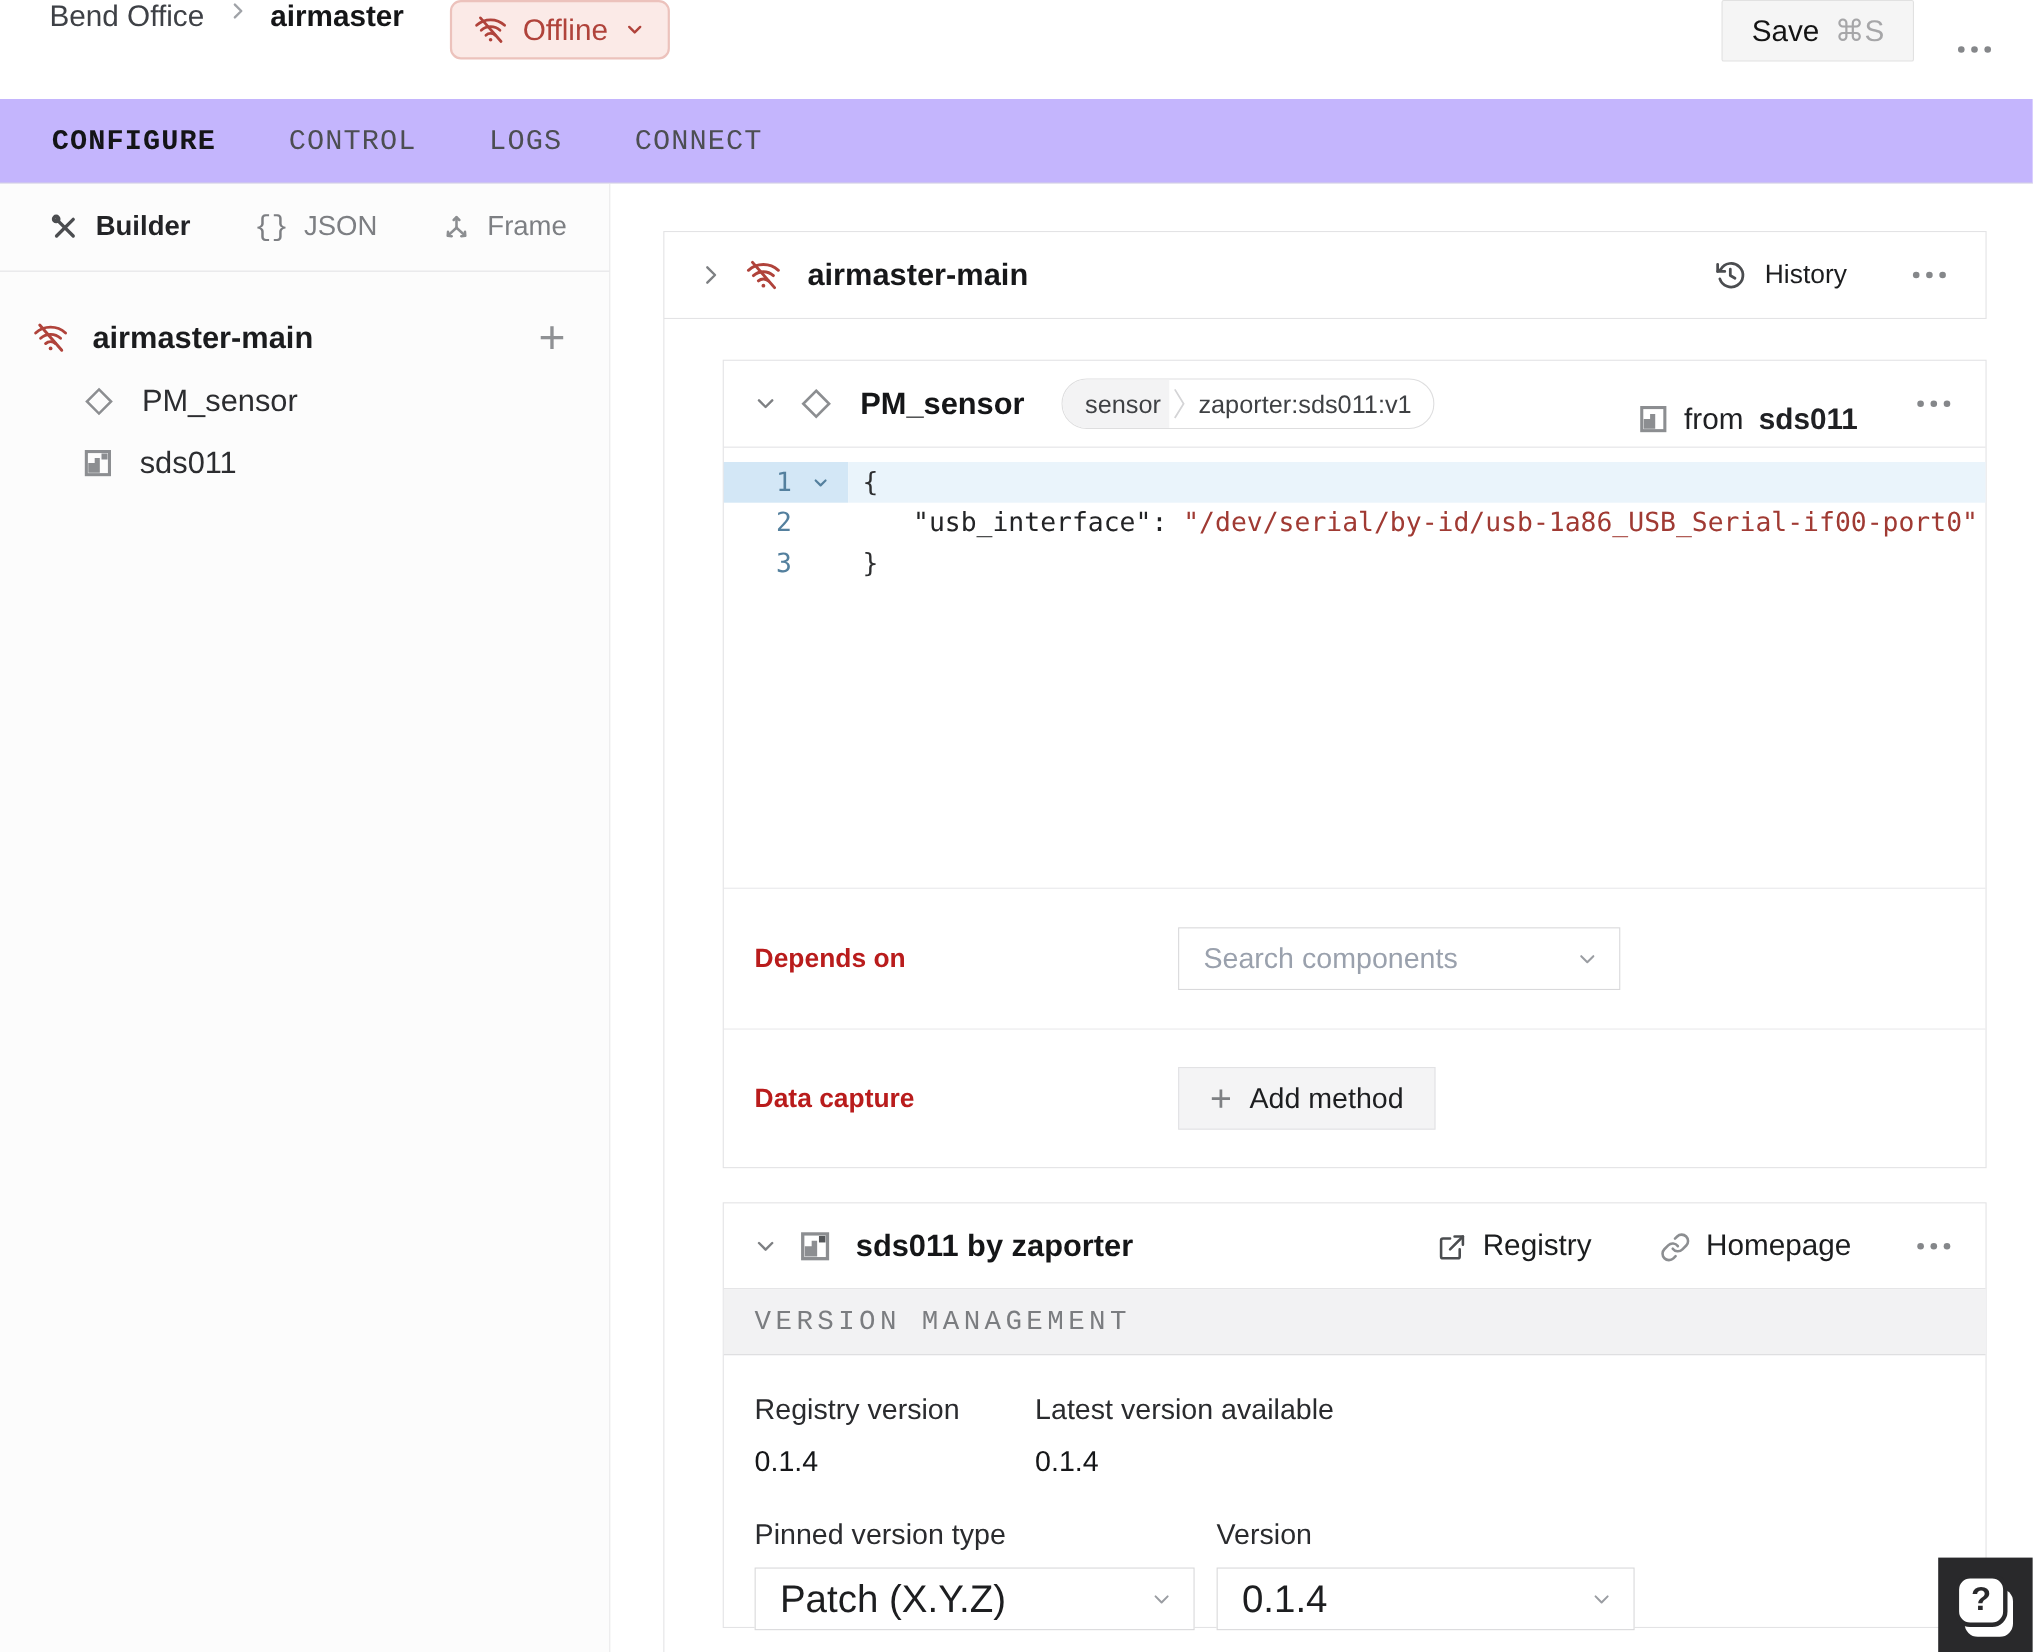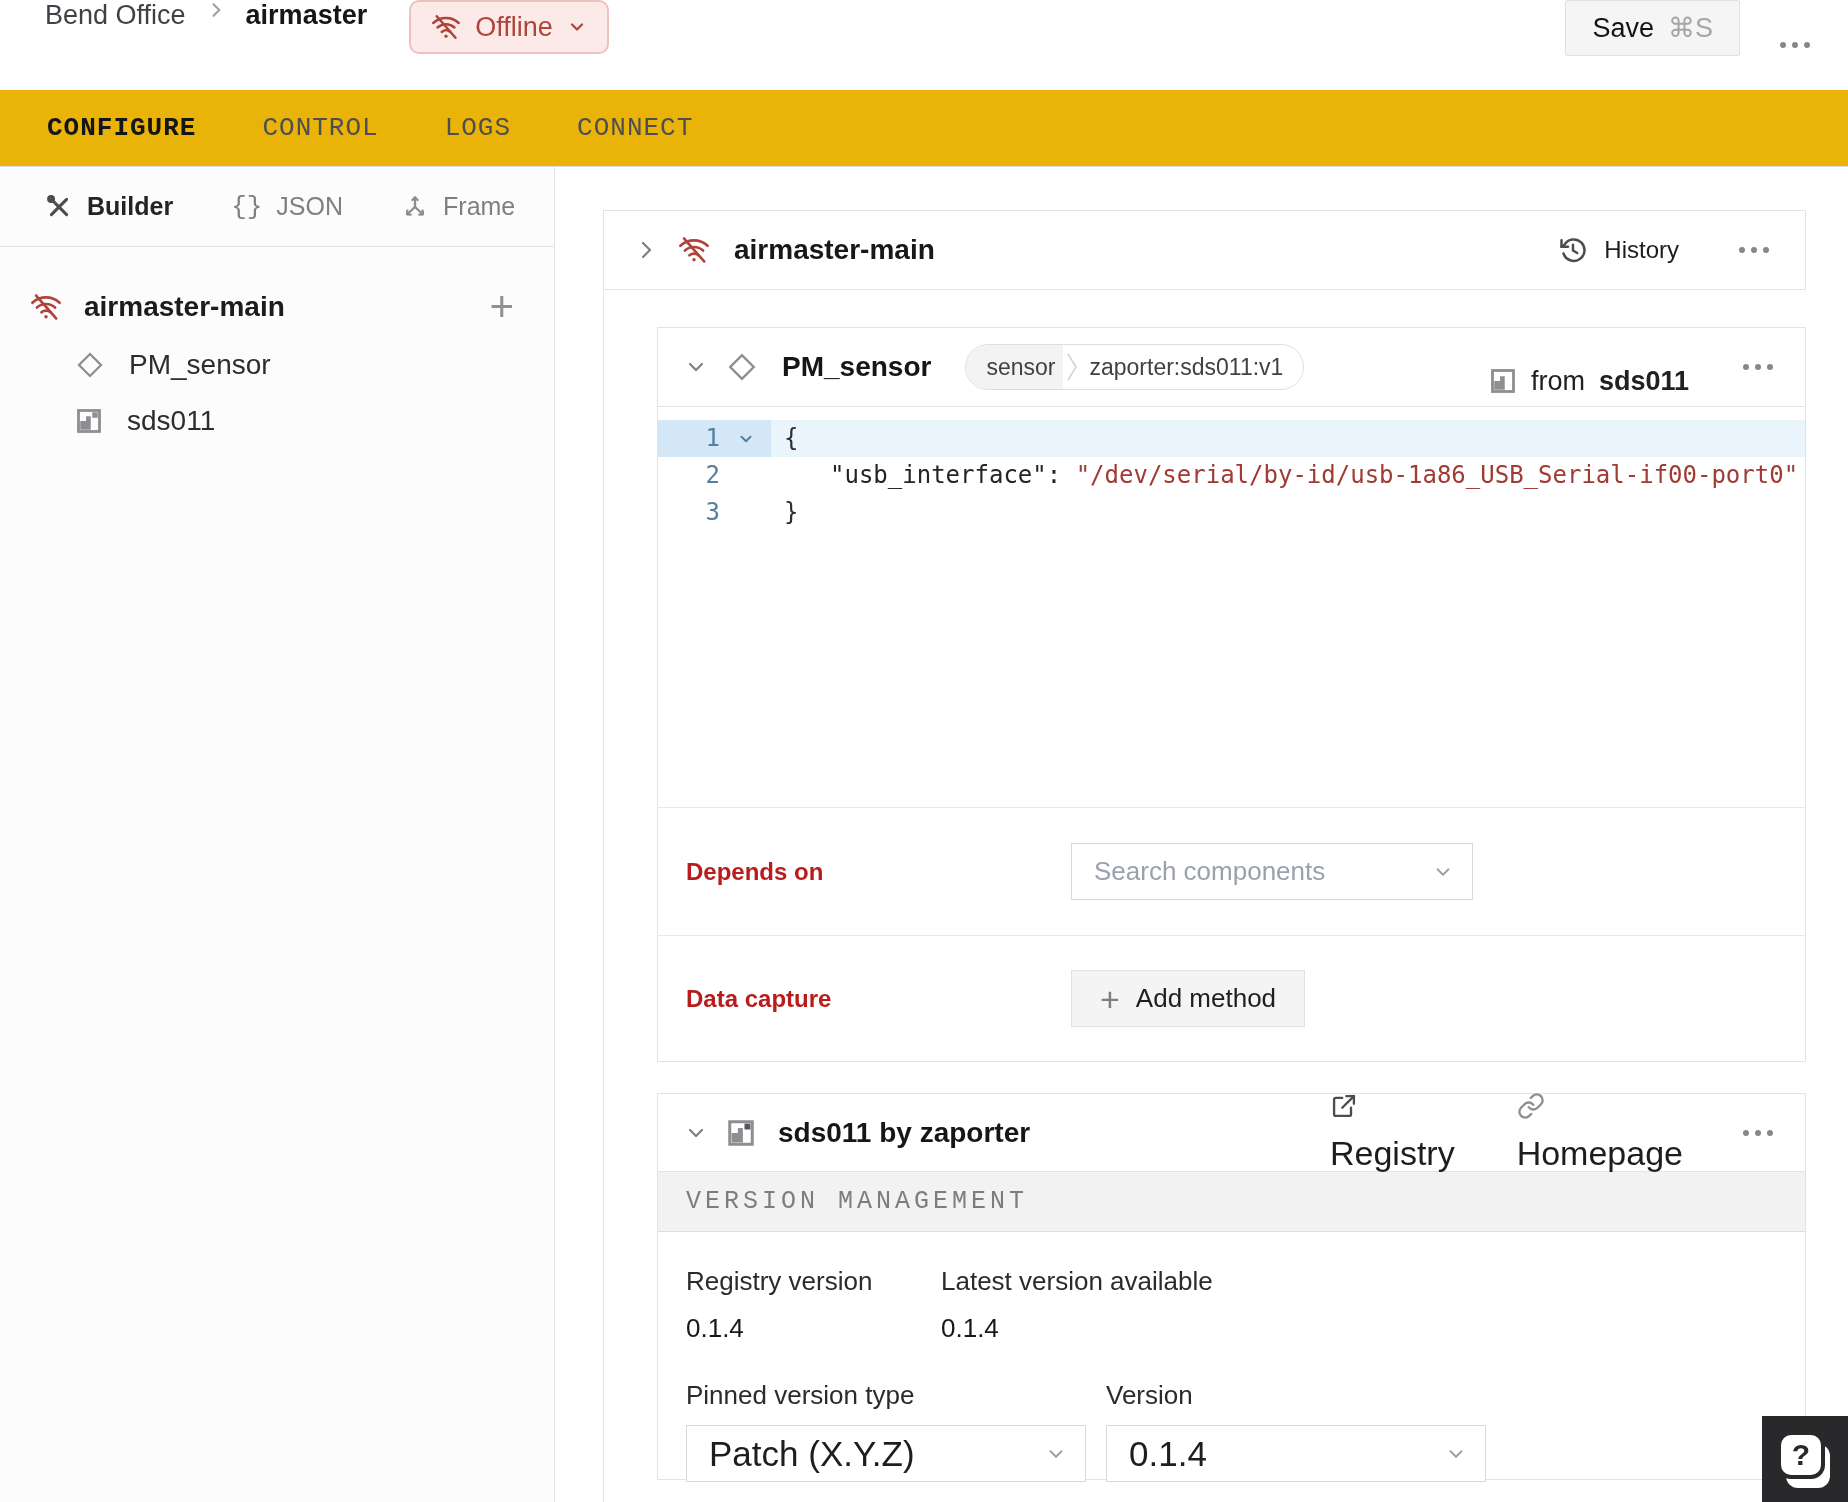--- a/index.html
+++ b/index.html
@@ -18,21 +18,21 @@
   .spacer { flex:1; }
   .save-btn { display:flex; align-items:center; gap:14px; height:56px; padding:0 26px;
     background:#f5f5f5; border:1px solid #e1e1e1; border-radius:2px; font-size:27px; cursor:pointer; }
   .save-btn .label { color:#141414; }
   .save-btn .shortcut { color:#a6a6a8; }
   .dots { display:flex; gap:6px; align-items:center; cursor:pointer; padding:6px; }
   .dots i { width:6px; height:6px; border-radius:50%; background:#85878a; }
   .header-dots { margin-left:34px; }
 
   
-  .tab-bar { height:77px; background:#eab308; border-bottom:1px solid #dcdcde;
+  .tab-bar { height:77px; background:#c4b5fd; border-bottom:1px solid #dcdcde;
     display:flex; align-items:center; gap:66px; padding:1px 47px;
     font-family:"Liberation Mono", monospace; font-size:26px; letter-spacing:1px; }
   .tab { color:#4c4e52; cursor:pointer; }
   .tab.active { color:#141517; font-weight:700; }
 
   
   .content { display:flex; height:1335px; }
 
   .sidebar { width:555px; flex:0 0 555px; background:#fcfcfc; border-right:1px solid #e3e3e5; }
   .mode-row { height:80px; border-bottom:1px solid #e3e3e5; display:flex; align-items:center; gap:58px; padding:0 45px; }
@@ -87,21 +87,21 @@
   .select-box .placeholder { flex:1; font-size:26px; color:#9aa1ad; }
   .select-box .value { flex:1; font-size:35px; color:#1d1e20; }
   .ghost-btn { height:57px; display:flex; align-items:center; gap:16px; padding:0 28px;
     background:#f4f4f5; border:1px solid #e2e2e4; font-size:26px; color:#1d1e20; cursor:pointer; }
   .ghost-btn .plus { font-size:34px; font-weight:300; color:#7e8083; line-height:1; }
 
   
   .module-card { left:102px; top:926px; width:1149px; height:387px; }
   .module-head { height:78px; border-bottom:1px solid #e3e3e5; display:flex; align-items:center; gap:18px; padding:0 26px; }
   .module-head .title { font-size:28px; font-weight:700; color:#151618; margin-left:4px; }
-  .head-link { display:flex; align-items:flex-start; gap:14px; font-size:34px; color:#1c1d1f; cursor:pointer; margin-left:44px;flex-direction:column; }
+  .head-link { display:flex; align-items:flex-end; gap:14px; font-size:27px; color:#1c1d1f; cursor:pointer; margin-left:44px; }
   .module-head .dots { margin-left:36px; }
   .vm-band { height:60px; background:#f2f2f3; border-bottom:1px solid #dddddf; display:flex; align-items:center; padding:0 28px;
     font-family:"Liberation Mono", monospace; font-size:25px; letter-spacing:4px; color:#7b7d80; }
   .vm-body { padding:34px 28px 0 28px; }
   .vm-labels { display:flex; font-size:26px; color:#2a2b2e; }
   .vm-labels .c1 { width:255px; }
   .vm-values { display:flex; font-size:26px; color:#161719; margin-top:16px; }
   .vm-values .c1 { width:255px; }
   .vm-labels2 { display:flex; font-size:26px; color:#2a2b2e; margin-top:36px; }
   .vm-labels2 .c1 { width:420px; }

